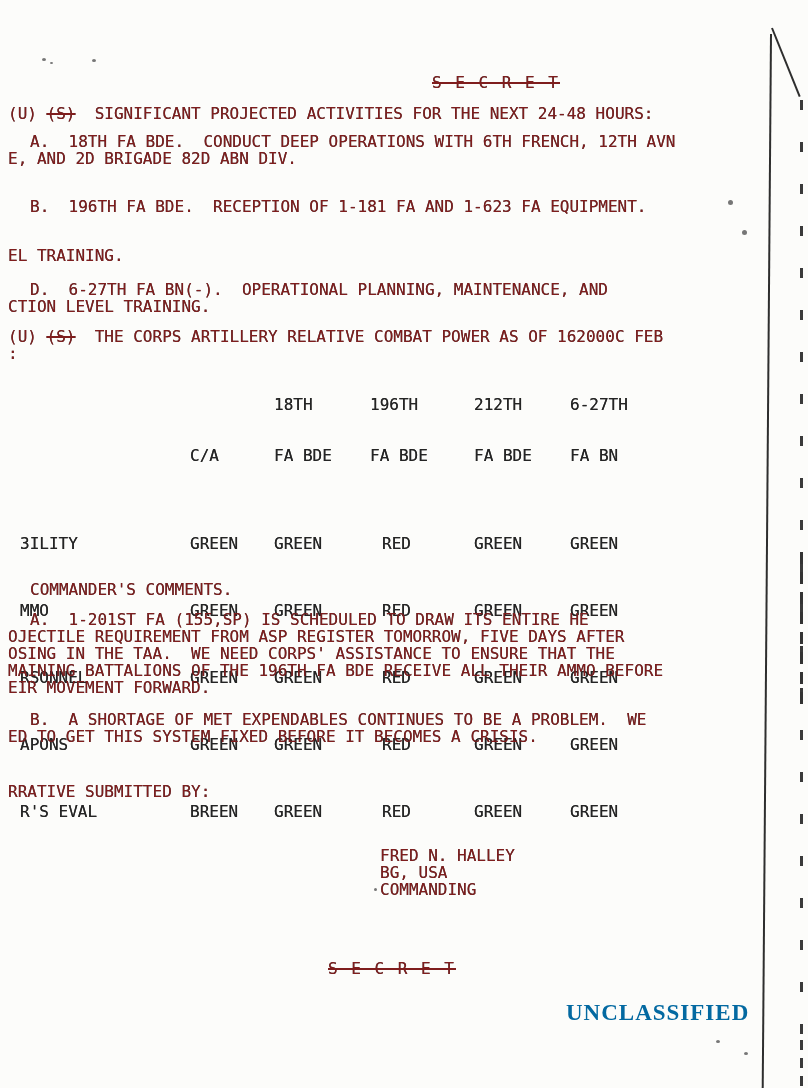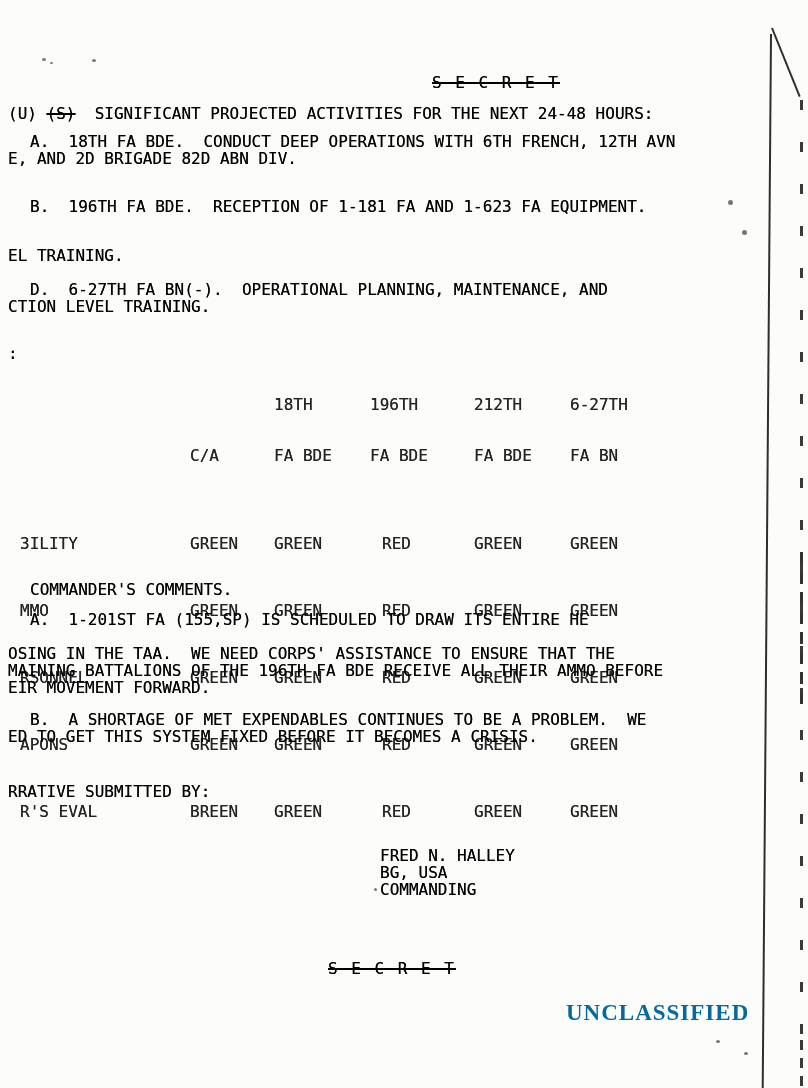--- a/index.html
+++ b/index.html
@@ -8,21 +8,21 @@
     position:relative;
     width:808px;height:1088px;
     background:#fcfcfa;
     overflow:hidden;
   }
   .line{
     position:absolute;
     white-space:pre;
     font-family:"DejaVu Sans Mono","Liberation Mono",monospace;
     font-size:16px;line-height:17px;
-    color:#000000;
+    color:#7f1d1d;
     text-shadow:0 0 0.6px rgba(36,36,36,0.85);
   }
   .strike{text-decoration:line-through;text-decoration-thickness:2px;}
   .secret{letter-spacing:2px;}
   .tablewrap{
     position:absolute;
     font-family:"DejaVu Sans Mono","Liberation Mono",monospace;
     font-size:16px;line-height:17px;
     color:#242424;
     white-space:pre;
@@ -59,20 +59,21 @@
   <div class="line" style="left:30px;top:133px">A.  18TH FA BDE.  CONDUCT DEEP OPERATIONS WITH 6TH FRENCH, 12TH AVN</div>
   <div class="line" style="left:8px;top:150px">E, AND 2D BRIGADE 82D ABN DIV.</div>
 
   <div class="line" style="left:30px;top:198px">B.  196TH FA BDE.  RECEPTION OF 1-181 FA AND 1-623 FA EQUIPMENT.</div>
 
   <div class="line" style="left:8px;top:247px">EL TRAINING.</div>
 
   <div class="line" style="left:30px;top:281px">D.  6-27TH FA BN(-).  OPERATIONAL PLANNING, MAINTENANCE, AND</div>
   <div class="line" style="left:8px;top:298px">CTION LEVEL TRAINING.</div>
 
+  <div class="line" style="left:8px;top:328px"><span>(U) </span><span class="strike">(S)</span><span>  THE CORPS ARTILLERY RELATIVE COMBAT POWER AS OF 162000C FEB</span></div>
   <div class="line" style="left:8px;top:345px">:</div>
 
   <div class="tablewrap" style="left:8px;top:362px">
     <div class="trow">
       <span class="tc"></span>
       <span class="tc"></span>
       <span class="tc">18TH</span>
       <span class="tc">196TH</span>
       <span class="tc">212TH</span>
       <span class="tc">6-27TH</span>
@@ -124,20 +125,21 @@
       <span class="tc">GREEN</span>
       <span class="tc">RED</span>
       <span class="tc">GREEN</span>
       <span class="tc">GREEN</span>
     </div>
   </div>
 
   <div class="line" style="left:30px;top:581px">COMMANDER'S COMMENTS.</div>
 
   <div class="line" style="left:30px;top:611px">A.  1-201ST FA (155,SP) IS SCHEDULED TO DRAW ITS ENTIRE HE</div>
+  <div class="line" style="left:8px;top:628px">OJECTILE REQUIREMENT FROM ASP REGISTER TOMORROW, FIVE DAYS AFTER</div>
   <div class="line" style="left:8px;top:645px">OSING IN THE TAA.  WE NEED CORPS' ASSISTANCE TO ENSURE THAT THE</div>
   <div class="line" style="left:8px;top:662px">MAINING BATTALIONS OF THE 196TH FA BDE RECEIVE ALL THEIR AMMO BEFORE</div>
   <div class="line" style="left:8px;top:679px">EIR MOVEMENT FORWARD.</div>
 
   <div class="line" style="left:30px;top:711px">B.  A SHORTAGE OF MET EXPENDABLES CONTINUES TO BE A PROBLEM.  WE</div>
   <div class="line" style="left:8px;top:728px">ED TO GET THIS SYSTEM FIXED BEFORE IT BECOMES A CRISIS.</div>
 
   <div class="line" style="left:8px;top:783px">RRATIVE SUBMITTED BY:</div>
 
   <div class="line" style="left:380px;top:847px">FRED N. HALLEY</div>

